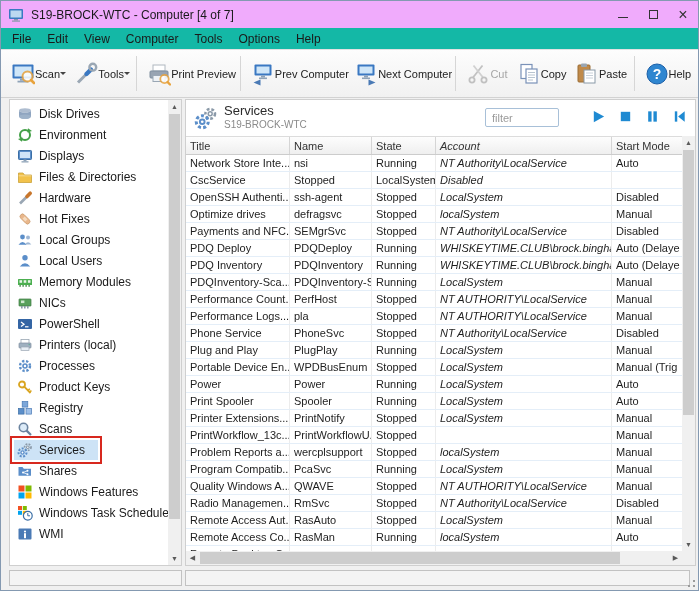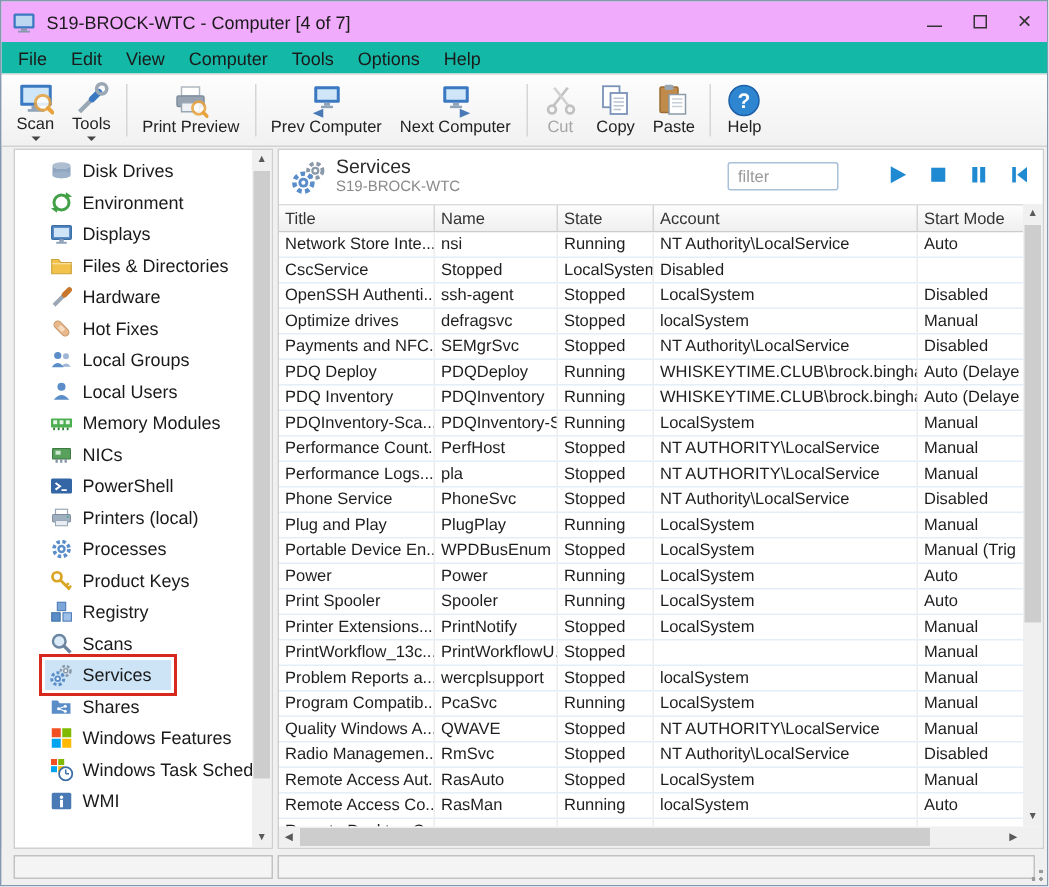--- a/index.html
+++ b/index.html
@@ -16,33 +16,33 @@
   .wc{width:30px;height:100%;display:flex;align-items:center;justify-content:center;color:#333;}
   .glyph-min{display:block;width:10px;height:1px;background:#333;margin-top:6px;}
   .glyph-max{display:block;width:9px;height:9px;border:1px solid #333;}
   .glyph-close{font-size:16px;line-height:1;}
   
   .menubar{height:21px;display:flex;align-items:center;padding-left:3px;background:#14b8a6;}
   .menu-item{padding:3px 8px;color:#1a1a1a;}
   
   .toolbar{height:49px;display:flex;align-items:stretch;padding:2px 4px;
     background:linear-gradient(#fdfdfd,#f1f1f1);border-top:1px solid #e2e2e2;border-bottom:1px solid #d2d2d2;}
-  .tb-btn{display:flex;flex-direction:column;align-items:center;padding:2px 6px 1px;min-width:36px;font-size:11px;color:#222;}
+  .tb-btn{display:flex;flex-direction:row;align-items:center;padding:2px 6px 1px;min-width:36px;font-size:11px;color:#222;}
   .tb-icon{height:26px;display:flex;align-items:center;}
   .tb-label{line-height:11px;white-space:nowrap;}
   .caret{width:0;height:0;border:3.5px solid transparent;border-top-color:#444;margin-top:2px;}
   .tb-sep{width:1px;background:#d6d6d6;margin:4px 4px;}
   .tb-btn.disabled{color:#a6a6a6;}
   .tb-btn.disabled svg{filter:grayscale(1);opacity:.55;}
   
   .content{position:absolute;top:98px;left:0;right:0;bottom:24px;}
   
   .sidebar-wrap{position:absolute;left:8px;top:0;bottom:0;width:173px;background:#fff;border:1px solid #cfcfcf;}
   .sb-list{position:absolute;left:0;top:3px;right:13px;bottom:0;overflow:hidden;}
-  .sb-item{height:21px;display:flex;align-items:center;padding-left:20px;white-space:nowrap;}
+  .sb-item{height:21px;display:flex;align-items:center;padding-left:4px;white-space:nowrap;}
   .sb-inner{display:inline-flex;align-items:center;gap:6px;padding:2px 5px 2px 3px;}
   .sb-label{font-size:12px;color:#1a1a1a;}
   .sb-item.flag-selected .sb-inner{background:#cde3f6;outline:2.5px solid #d7281e;outline-offset:2px;padding-right:13px;}
   .vsb{position:absolute;right:0;top:0;bottom:0;width:13px;background:#f0f0f0;}
   .sb-arrow{position:absolute;left:0;right:0;height:13px;display:flex;align-items:center;justify-content:center;
     font-size:7px;color:#5a5a5a;}
   .sb-arrow.up{top:0;} .sb-arrow.down{bottom:0;}
   .vsb-thumb{position:absolute;left:1px;right:1px;background:#cdcdcd;}
   
   .main{position:absolute;left:184px;top:0;right:2px;bottom:0;background:#fff;border:1px solid #cfcfcf;}
@@ -59,21 +59,21 @@
   
   .thead{position:absolute;top:36px;left:0;right:13px;height:19px;display:flex;font-size:11px;color:#333;
     background:linear-gradient(#fdfdfd,#efefef);border-top:1px solid #dcdcdc;border-bottom:1px solid #cccccc;}
   .th{padding:3px 4px 0;border-right:1px solid #d5d5d5;white-space:nowrap;overflow:hidden;}
   .tbody{position:absolute;top:55px;left:0;right:13px;bottom:14px;overflow:hidden;font-size:11px;background:#fff;}
   .tr{display:flex;height:17px;border-bottom:1px solid #e4eef8;align-items:center;}
   .td{padding:0 4px;border-right:1px solid #ececec;white-space:nowrap;overflow:hidden;height:100%;line-height:16px;}
   .thead div:nth-of-type(1),.tr div:nth-of-type(1){width:104px;flex:none;}
   .thead div:nth-of-type(2),.tr div:nth-of-type(2){width:82px;flex:none;}
   .thead div:nth-of-type(3),.tr div:nth-of-type(3){width:64px;flex:none;}
-  .thead div:nth-of-type(4),.tr div:nth-of-type(4){width:176px;flex:none;}
+  .thead div:nth-of-type(4),.tr div:nth-of-type(4){width:176px;flex:none;font-style:italic;}
   .thead div:nth-of-type(5),.tr div:nth-of-type(5){flex:1;border-right:none;}
   
   .vscroll{position:absolute;top:36px;right:0;bottom:14px;width:13px;background:#f0f0f0;}
   .hscroll{position:absolute;left:0;right:13px;bottom:0;height:14px;background:#f0f0f0;}
   .h-arrow{position:absolute;top:0;bottom:0;width:13px;display:flex;align-items:center;justify-content:center;font-size:7px;color:#5a5a5a;}
   .h-arrow.left{left:0;} .h-arrow.right{right:0;}
   .hsb-thumb{position:absolute;top:1px;bottom:1px;left:14px;width:420px;background:#cdcdcd;}
   .corner{position:absolute;right:0;bottom:0;width:13px;height:14px;background:#f0f0f0;}
   
   .statusbar{position:absolute;left:0;right:0;bottom:0;height:24px;background:#f0f0f0;}

